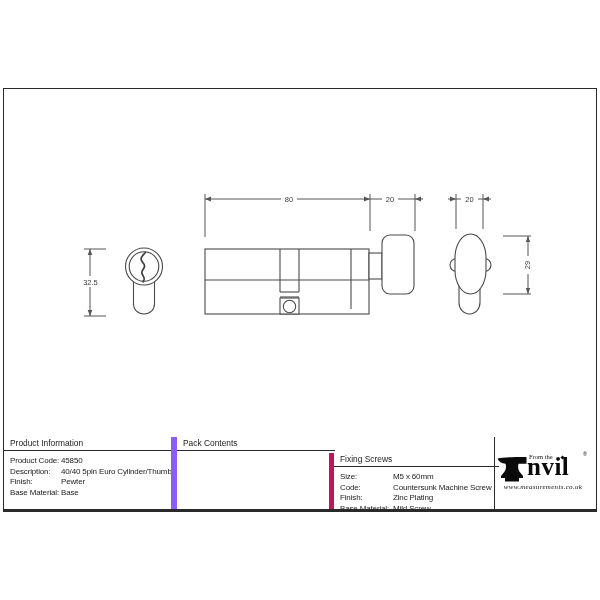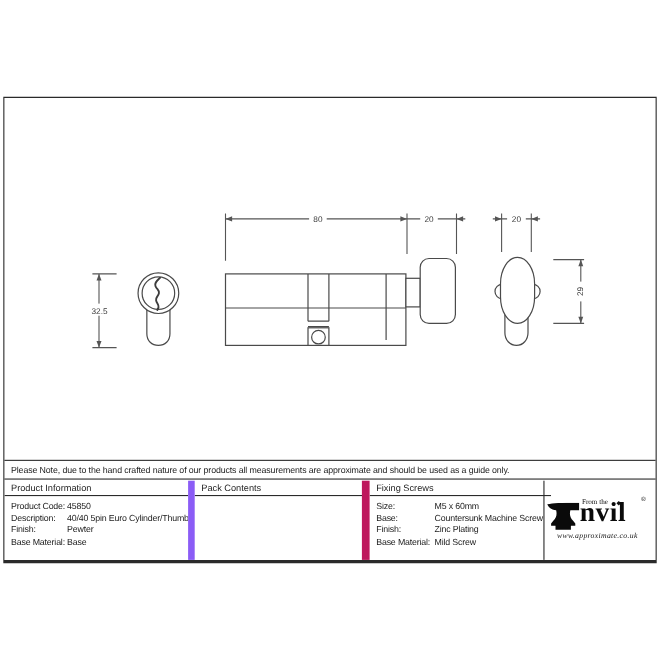--- a/index.html
+++ b/index.html
@@ -13,21 +13,21 @@
   .note-bar{position:absolute;left:0;top:329px;width:100%;height:18px;
             border-top:1px solid #2a2a2a;border-bottom:1px solid #2a2a2a;
             box-sizing:border-box;}
   .note-bar span{display:block;padding-left:6px;font-size:8px;line-height:17px;
                  letter-spacing:-0.1px;color:#222;white-space:nowrap;}
 
   .tbl{position:absolute;left:0;top:348px;bottom:0;width:100%;}
   .tcol{position:absolute;top:0;bottom:0;overflow:hidden;}
   .tcol1{left:0;width:167px;}
   .tcol2{left:167px;width:158px;border-left:6px solid #8b5cf6;}
-  .tcol3{left:325px;width:165px;border-left:7px solid #be185d;}
+  .tcol3{left:325px;width:165px;border-left:5px solid #be185d;margin-top:16px;}
   .tcol4{left:490px;right:0;border-left:1px solid #2a2a2a;
          display:flex;align-items:center;text-decoration:underline;}
   .thead{height:13px;line-height:13px;padding-left:6px;font-size:8.4px;
          border-bottom:1px solid #2a2a2a;white-space:nowrap;}
   .trows{padding:5px 0 0 6px;font-size:8px;letter-spacing:-0.15px;}
   .trow{display:flex;height:10.6px;line-height:10.6px;white-space:nowrap;}
   .tlbl{flex:0 0 51px;}
   .tcol3 .tlbl{flex:0 0 53px;}
   .titem{height:10.6px;line-height:10.6px;white-space:nowrap;font-size:8px;}
 
@@ -138,23 +138,20 @@
           <line class="dline" x1="524" y1="147" x2="524" y2="205"></line>
           <polygon class="arr" points="524,147 521.8,153 526.2,153"></polygon>
           <polygon class="arr" points="524,205 521.8,199 526.2,199"></polygon>
           <rect class="lblbg" x="517.5" y="167" width="13" height="18"></rect>
           <text class="dimtxt" x="523.5" y="178.8" text-anchor="middle" transform="rotate(-90 523.5 176)">29</text>
         </g>
       </g>
     </svg>
   </div>
 
-  <div class="note-bar">
-    <span>Please Note, due to the hand crafted nature of our products all measurements are approximate and should be used as a guide only.</span>
-  </div>
 
   <div class="tbl">
 
     <div class="tcol tcol1">
       <div class="thead">Product Information</div>
       <div class="trows">
         <div class="trow">
           <span class="tlbl">Product Code:</span>
           <span>45850</span>
         </div>
@@ -180,21 +177,21 @@
     </div>
 
     <div class="tcol tcol3">
       <div class="thead">Fixing Screws</div>
       <div class="trows">
         <div class="trow">
           <span class="tlbl">Size:</span>
           <span>M5 x 60mm</span>
         </div>
         <div class="trow">
-          <span class="tlbl">Base:</span>
+          <span class="tlbl">Code:</span>
           <span>Countersunk Machine Screw</span>
         </div>
         <div class="trow">
           <span class="tlbl">Finish:</span>
           <span>Zinc Plating</span>
         </div>
         <div class="trow">
           <span class="tlbl">Base Material:</span>
           <span>Mild Screw</span>
         </div>
@@ -205,18 +202,18 @@
       <div class="logo">
         <div class="logo-brandrow">
           <svg class="anvil-glyph" width="32" height="26" viewBox="0 0 32 26">
             <path fill="#0a0a0a" d="M2.5,1.5 C8,0.3 14,0 31.5,0 L31.5,6.8 L23.5,6.8 C22.5,11 23.5,14 26,16.5 L28,19 L28,21 L24,21 L24,24.5 L10,24.5 L10,21 L6,21 L6,19 L8,16.5 C10.5,14 11.6,11 10.6,6.8 C6.6,6.6 3.6,4.6 2.5,1.5 Z"></path>
           </svg>
           <span class="fromthe">From the</span>
           <span class="diamond"></span>
           <span class="reg">®</span>
           <span class="brandname">nvil</span>
         </div>
-        <div class="website">www.approximate.co.uk</div>
+        <div class="website">www.measurements.co.uk</div>
       </div>
     </div>
 
   </div>
 </div>
 
 </body></html>

